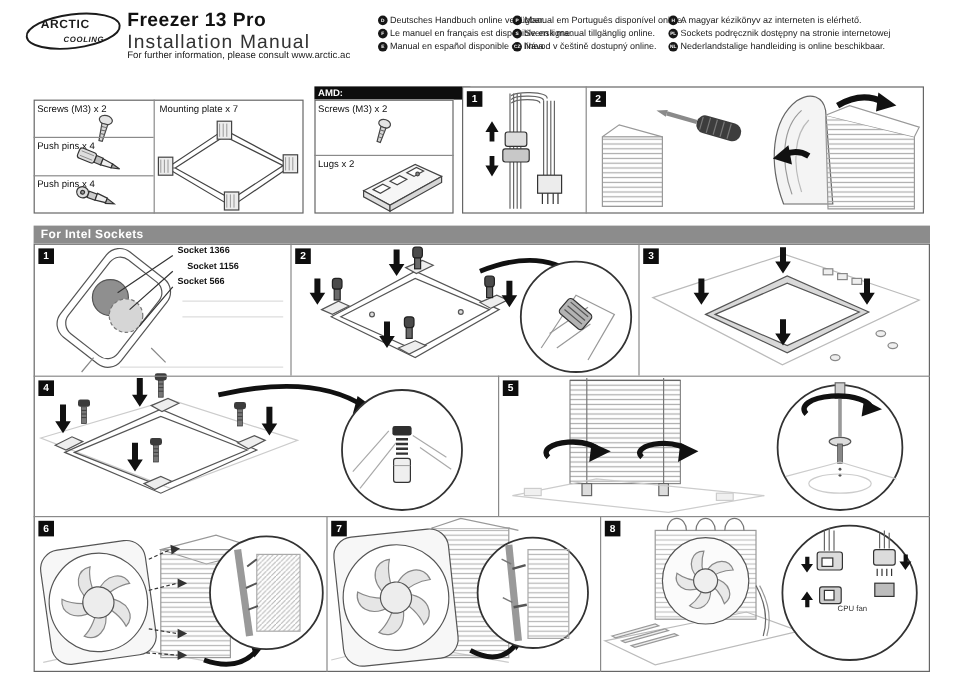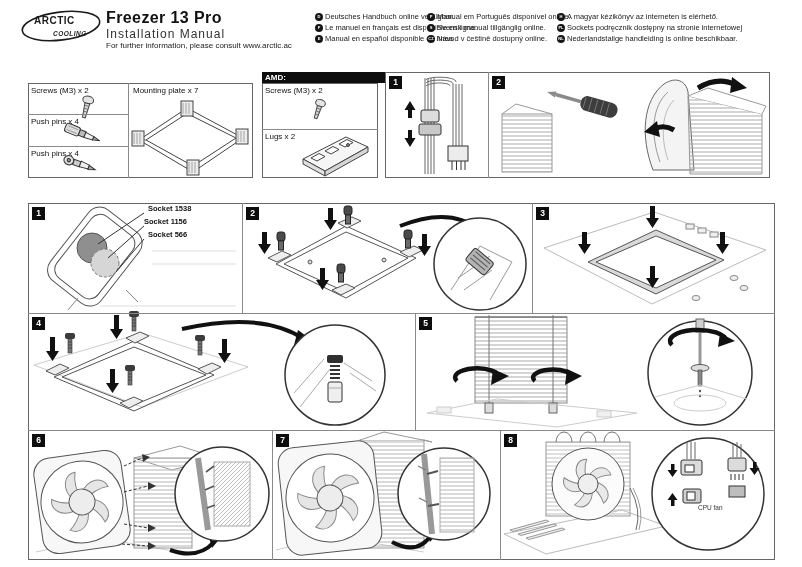--- a/index.html
+++ b/index.html
@@ -8,21 +8,21 @@
   .abs{position:absolute}
   .graybar{position:absolute;background:#8c8c8c;color:#fff;font-weight:bold;font-size:10px;line-height:15px;height:15px;padding-left:6px;box-sizing:border-box;letter-spacing:.3px}
   .blackbar{position:absolute;background:#0d0d0d;color:#fff;font-weight:bold;font-size:8px;line-height:11px;height:11px;padding-left:3px;box-sizing:border-box}
   .badge{position:absolute;width:13px;height:13px;background:#0d0d0d;color:#fff;font-size:8.5px;font-weight:bold;text-align:center;line-height:13px;z-index:3}
   .box{position:absolute;border:1px solid #666;box-sizing:border-box;background:#fff}
   .cell-label{position:absolute;font-size:8px;color:#111;white-space:nowrap}
   .vline,.hline{position:absolute;background:#8a8a8a;z-index:2}
   .lang{position:absolute;display:flex;align-items:center;gap:2px;font-size:7.5px;color:#1a1a1a;white-space:nowrap}
   .lang .dot{width:8px;height:8px;border-radius:50%;background:#161616;color:#fff;font-size:4px;font-weight:bold;display:flex;align-items:center;justify-content:center;flex:0 0 8px}
   .title{position:absolute;font-size:16px;font-weight:bold;color:#111;letter-spacing:.4px}
-  .subtitle{position:absolute;font-size:12px;color:#333;letter-spacing:1px}
+  .subtitle{position:absolute;font-size:16px;color:#333;letter-spacing:1px}
   .note{position:absolute;font-size:8px;color:#222}
   .socketlabel{position:absolute;font-size:7.5px;font-weight:bold;color:#111;white-space:nowrap;z-index:3}
   .cpufan{position:absolute;font-size:6.5px;color:#333;z-index:4}
   .logo-arctic{position:absolute;left:14px;top:6px;font-size:10px;font-weight:bold;color:#1b1b1b;letter-spacing:.5px}
   .logo-cooling{position:absolute;left:33px;top:21px;font-size:6.5px;font-weight:bold;font-style:italic;color:#1b1b1b;letter-spacing:.5px}
   svg{position:absolute;overflow:visible}
 </style>
 </head>
 <body>
 
@@ -194,32 +194,33 @@
     <path d="M158,88 C148,60 150,32 166,18" fill="none" stroke="#999"></path>
     <path d="M166,86 C158,62 160,38 172,26" fill="none" stroke="#bbb"></path>
     <path d="M186,22 L260,40 L260,100 L188,100 Z" fill="url(#p2f)" stroke="#999"></path>
     <path d="M186,22 L206,14 L264,32 L260,40" fill="#fff" stroke="#999"></path>
     <path d="M196,14 Q216,2 234,11" stroke="#111" stroke-width="5" fill="none"></path>
     <polygon points="230,3 245,14 228,19" fill="#111"></polygon>
     <path d="M172,56 Q162,50 152,55" stroke="#111" stroke-width="5" fill="none"></path>
     <polygon points="155,47 142,58 158,63" fill="#111"></polygon>
   </svg>
 
+  <div class="graybar" style="left:28px;top:188px;width:747px">For Intel Sockets</div>
   <div class="box" style="left:28px;top:203px;width:747px;height:357px"></div>
   <div class="hline" style="left:28px;top:313px;width:747px;height:1px"></div>
   <div class="hline" style="left:28px;top:430px;width:747px;height:1px"></div>
   <div class="vline" style="left:242px;top:203px;width:1px;height:110px"></div>
   <div class="vline" style="left:532px;top:203px;width:1px;height:110px"></div>
   <div class="vline" style="left:415px;top:313px;width:1px;height:117px"></div>
   <div class="vline" style="left:272px;top:430px;width:1px;height:130px"></div>
   <div class="vline" style="left:500px;top:430px;width:1px;height:130px"></div>
 
   <div class="badge" style="left:32px;top:207px">1</div>
-  <span class="socketlabel" style="left:148px;top:204px">Socket 1538</span>
-  <span class="socketlabel" style="left:144px;top:217px">Socket 1156</span>
+  <span class="socketlabel" style="left:148px;top:204px">Socket 1366</span>
+  <span class="socketlabel" style="left:156px;top:217px">Socket 1156</span>
   <span class="socketlabel" style="left:148px;top:230px">Socket 566</span>
   <svg style="left:40px;top:206px" width="200" height="104" viewBox="0 0 200 104">
     <path d="M112,45 h84 M112,58 h84 M60,100 h136" stroke="#ddd"></path>
     <g transform="rotate(38 55 52)" fill="none" stroke="#555">
       <rect x="22" y="6" width="64" height="90" rx="14"></rect>
       <rect x="28" y="12" width="52" height="78" rx="11"></rect>
     </g>
     <circle cx="52" cy="42" r="15" fill="#8f8f8f" stroke="#555"></circle>
     <circle cx="65" cy="57" r="14" fill="#d6d6d6" stroke="#777" stroke-dasharray="3,2"></circle>
     <path d="M38,92 l-10,12 M86,84 l12,12" stroke="#888" fill="none"></path>

